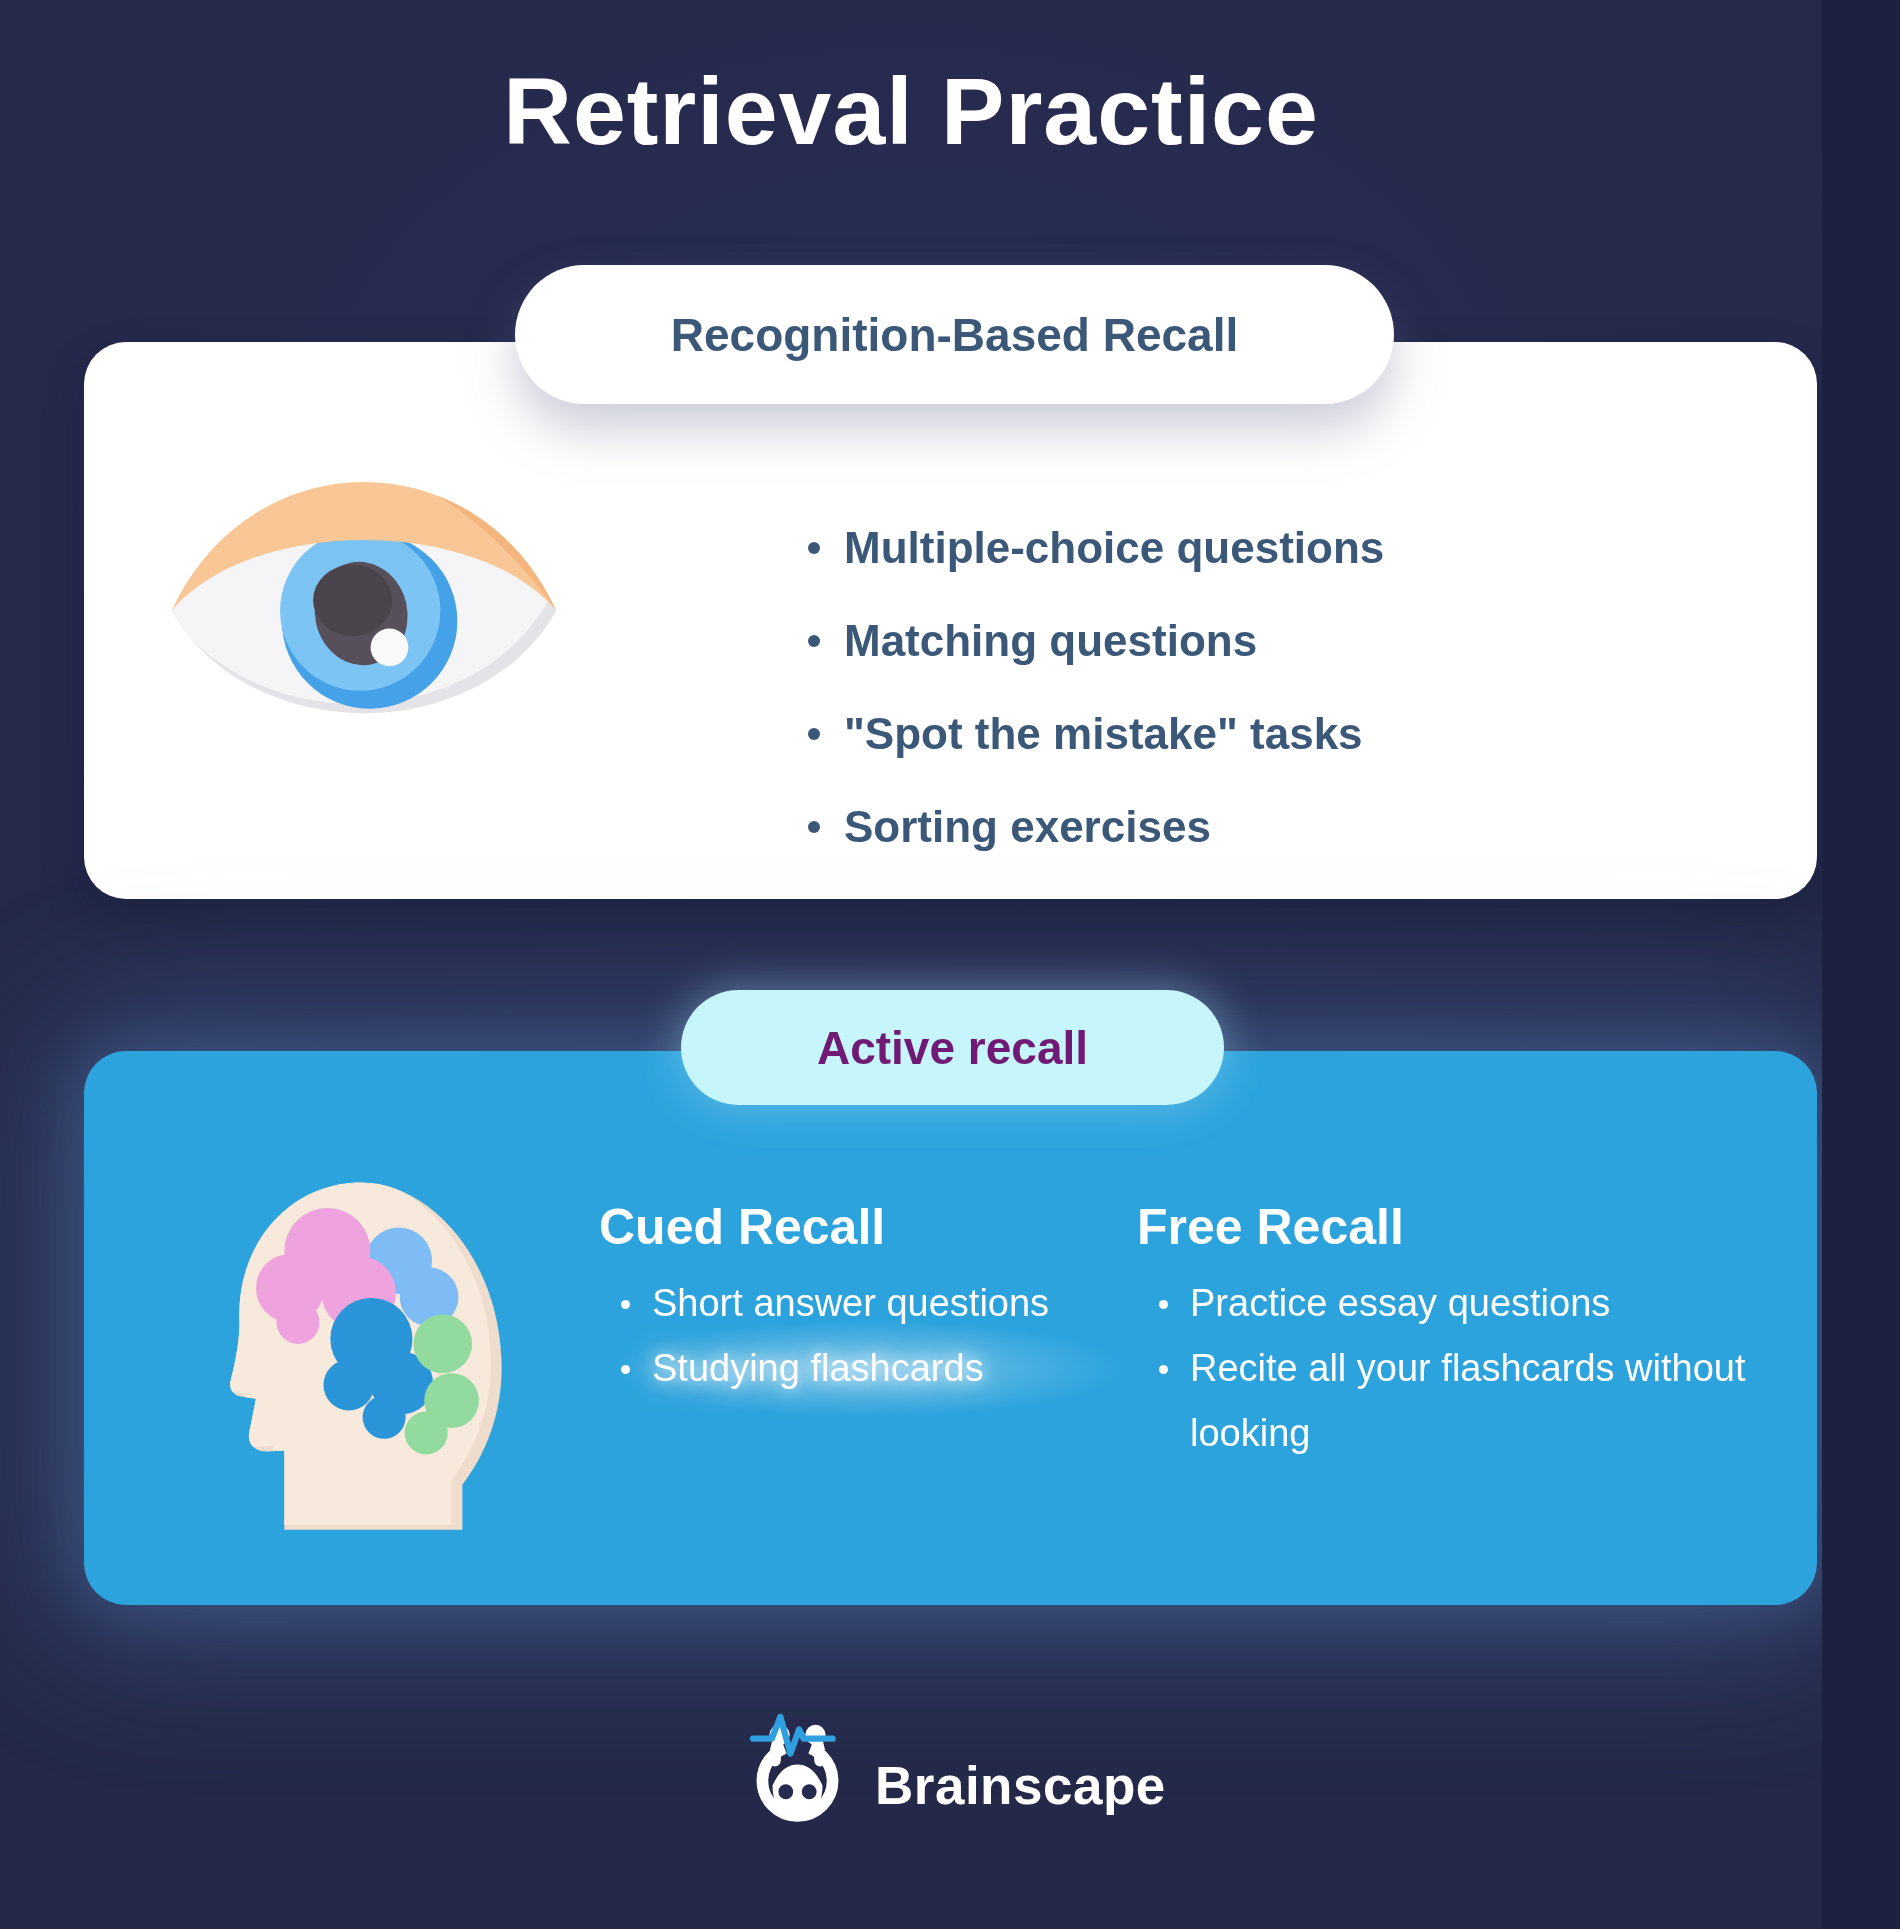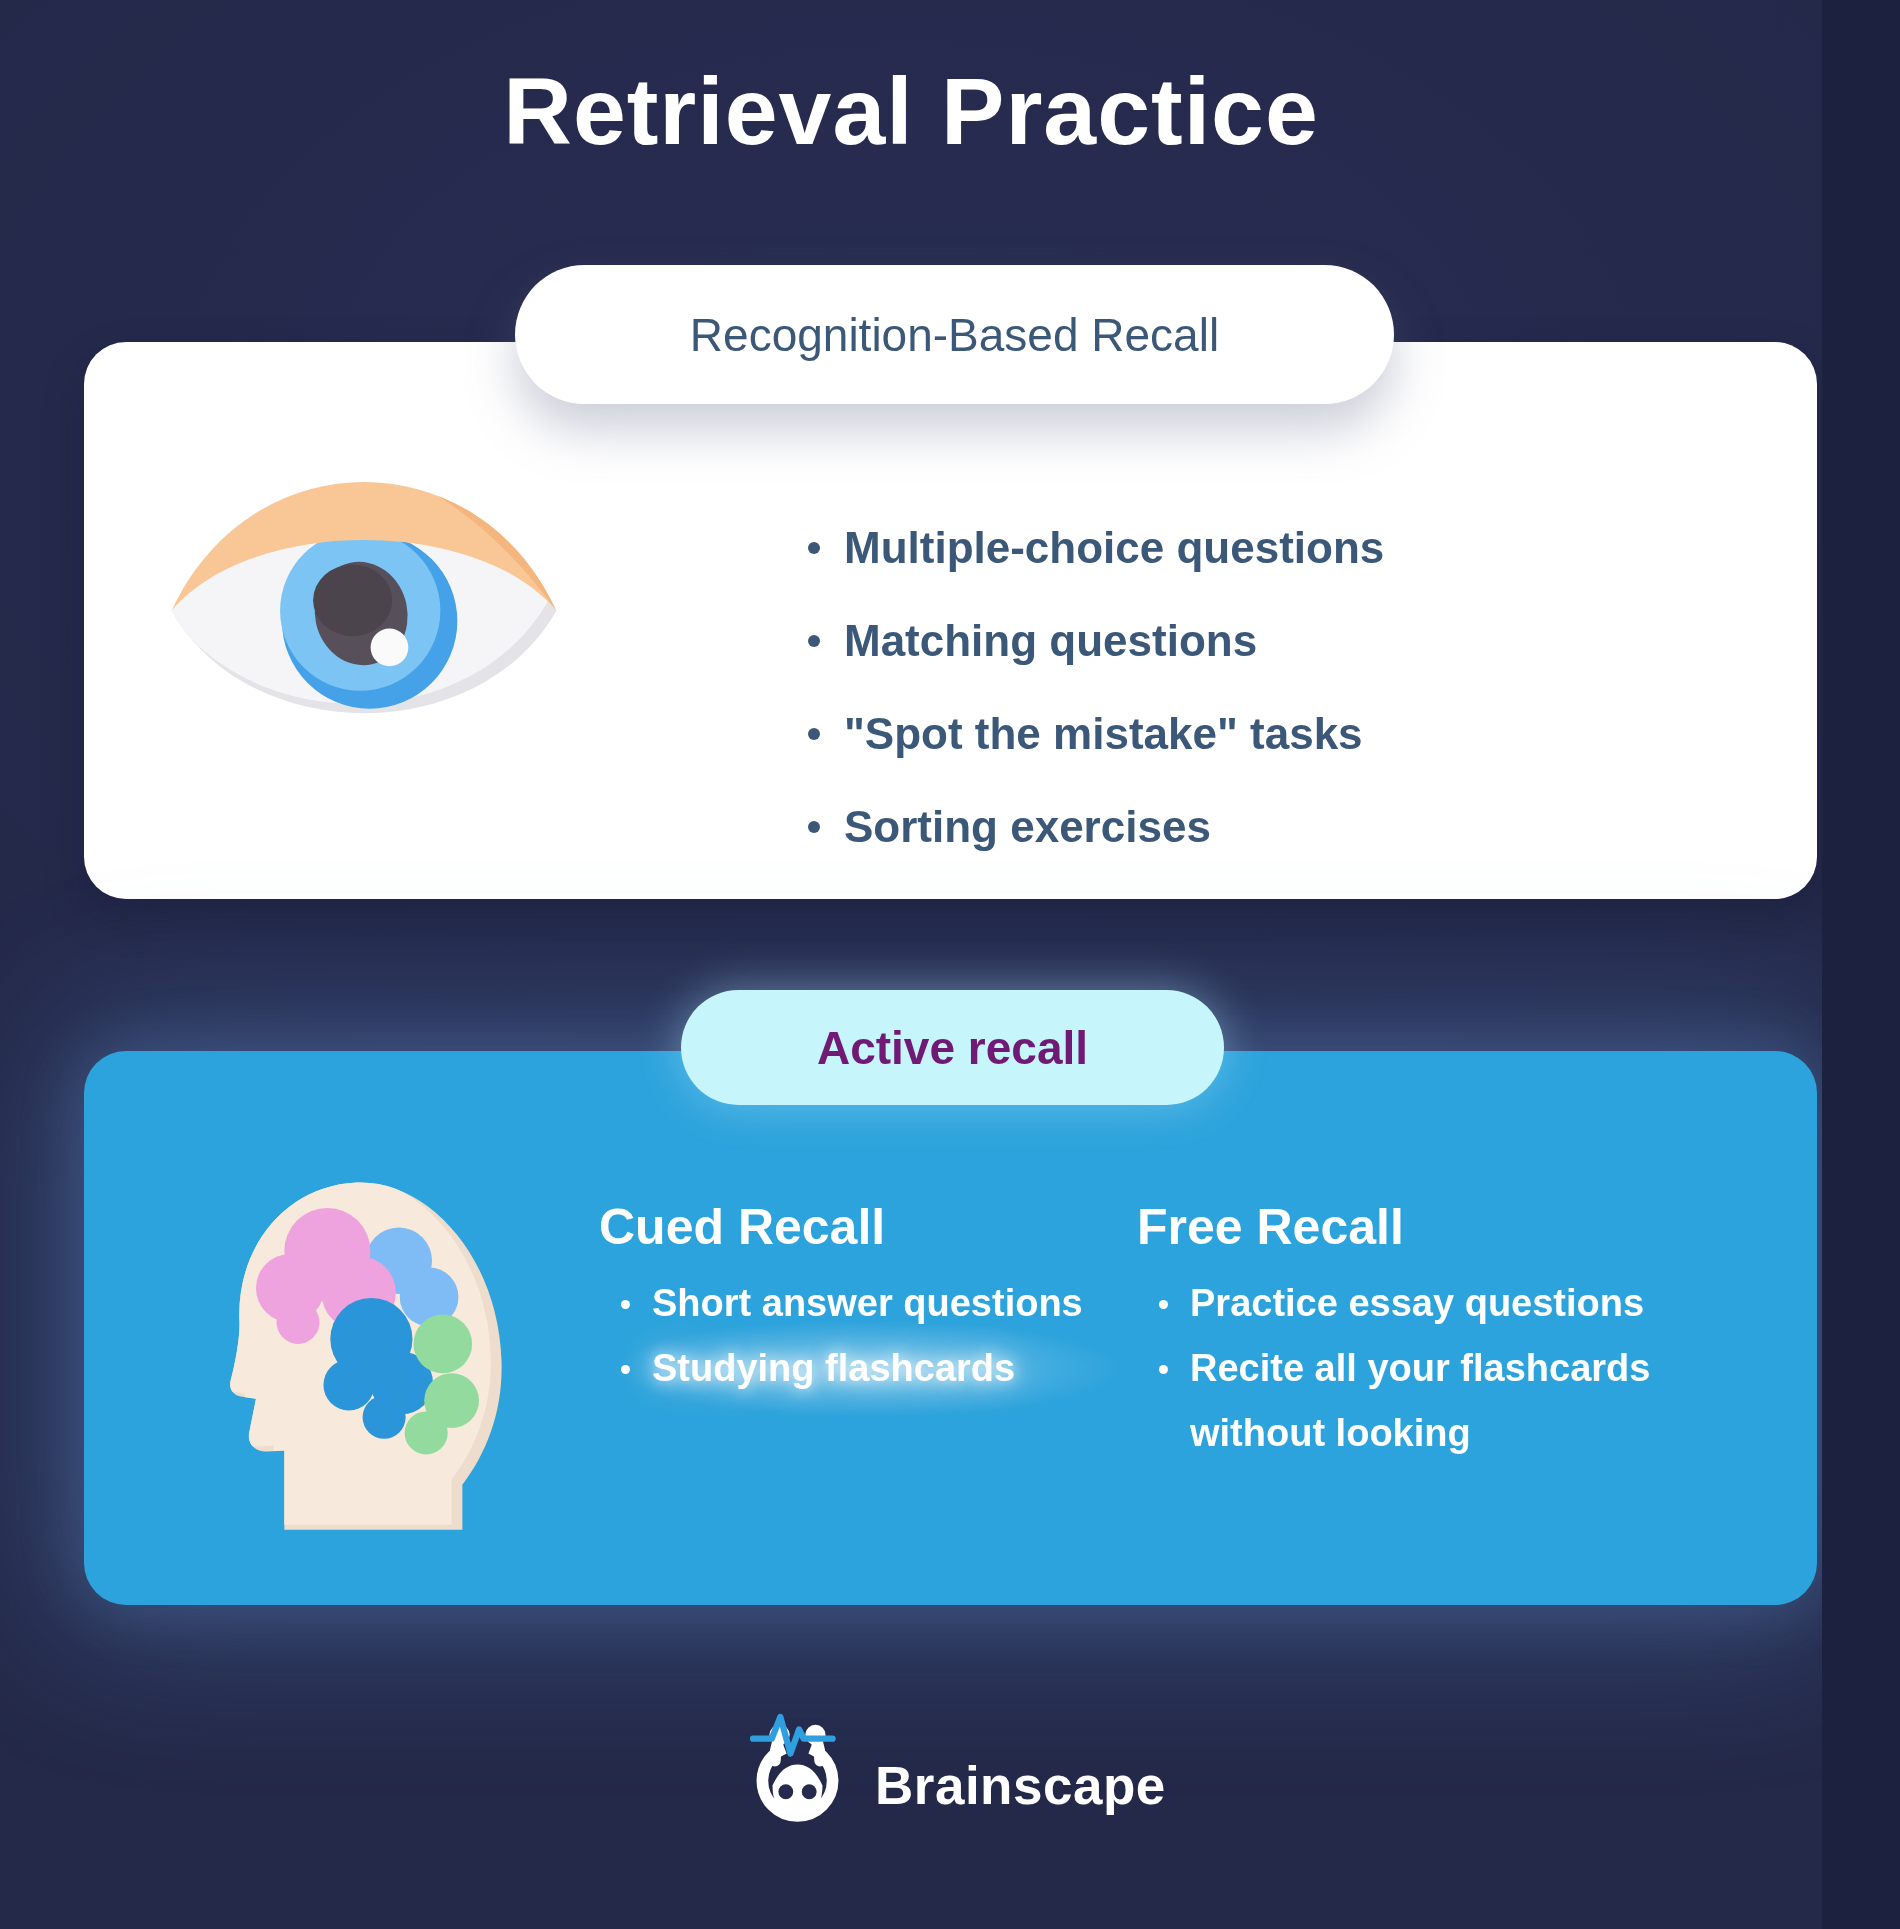--- a/index.html
+++ b/index.html
@@ -18,21 +18,21 @@
   .card1{
     position:absolute;left:84px;top:342px;width:1733px;height:557px;
     background:#ffffff;border-radius:42px;z-index:1;
     box-shadow:0 18px 40px rgba(10,14,40,0.25);
   }
   .pill1{
     position:absolute;left:515px;top:265px;width:879px;height:139px;
     background:#ffffff;border-radius:71px;z-index:3;
     box-shadow:0 26px 50px rgba(110,115,145,0.35);
     display:flex;align-items:center;justify-content:center;
-    color:#3b5878;font-size:46px;font-weight:400;
+    color:#3b5878;font-size:46px;font-weight:700;
   }
   .eye-wrap{position:absolute;left:166px;top:465px;z-index:2;}
   .list1{
     position:absolute;left:792px;top:485px;z-index:2;
     list-style:none;margin:16px;padding:0;
     color:#3b5878;font-size:44px;font-weight:700;
   }
   .list1 li{position:relative;line-height:93px;padding-left:36px;white-space:nowrap;}
   .list1 .dot{
     position:absolute;left:0;top:41px;width:12px;height:12px;border-radius:50%;
@@ -49,21 +49,21 @@
     background:#c6f5fb;border-radius:59px;z-index:3;
     box-shadow:0 0 46px rgba(170,225,250,0.45);
     display:flex;align-items:center;justify-content:center;
     color:#701a75;font-size:46px;font-weight:700;
   }
   .head-wrap{position:absolute;left:210px;top:1148px;z-index:2;}
   .col{position:absolute;top:1200px;z-index:2;color:#ffffff;}
   .col-cued{left:599px;width:515px;}
   .col-free{left:1137px;width:634px;}
   .col h3{margin:0;font-size:50px;font-weight:700;line-height:55px;color:#ffffff;}
-  .col ul{list-style:none;margin:16px 0 0 0;padding:0;font-size:38px;font-weight:700;}
+  .col ul{list-style:none;margin:16px 0 0 0;padding:0;font-size:38px;font-weight:400;}
   .col li{position:relative;line-height:65px;padding-left:53px;}
   .col .dot{
     position:absolute;left:22px;top:29px;width:9px;height:9px;border-radius:50%;
     background:#ffffff;
   }
   .col li.glow .item-text{
     position:relative;z-index:1;
     text-shadow:0 0 16px rgba(255,255,255,0.95), 0 0 38px rgba(255,255,255,0.75);
   }
   .col li.glow::before{

